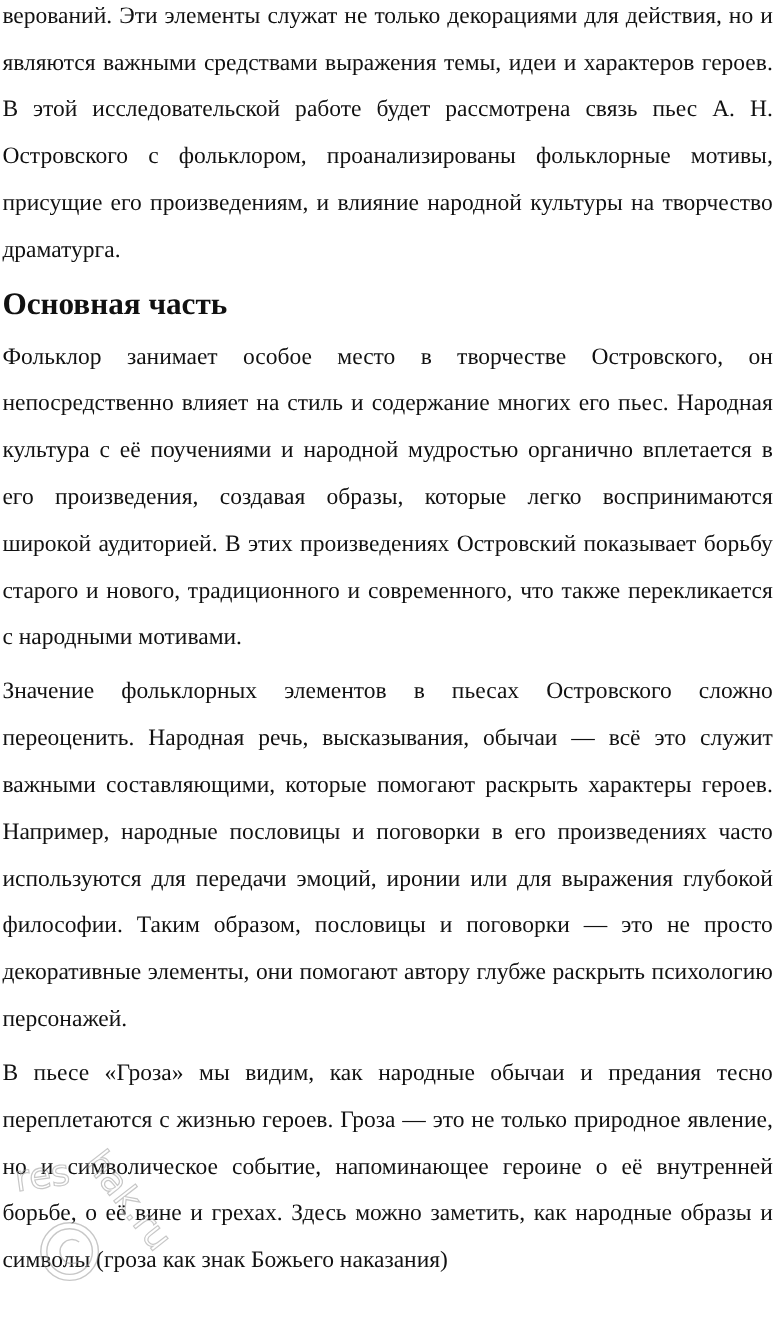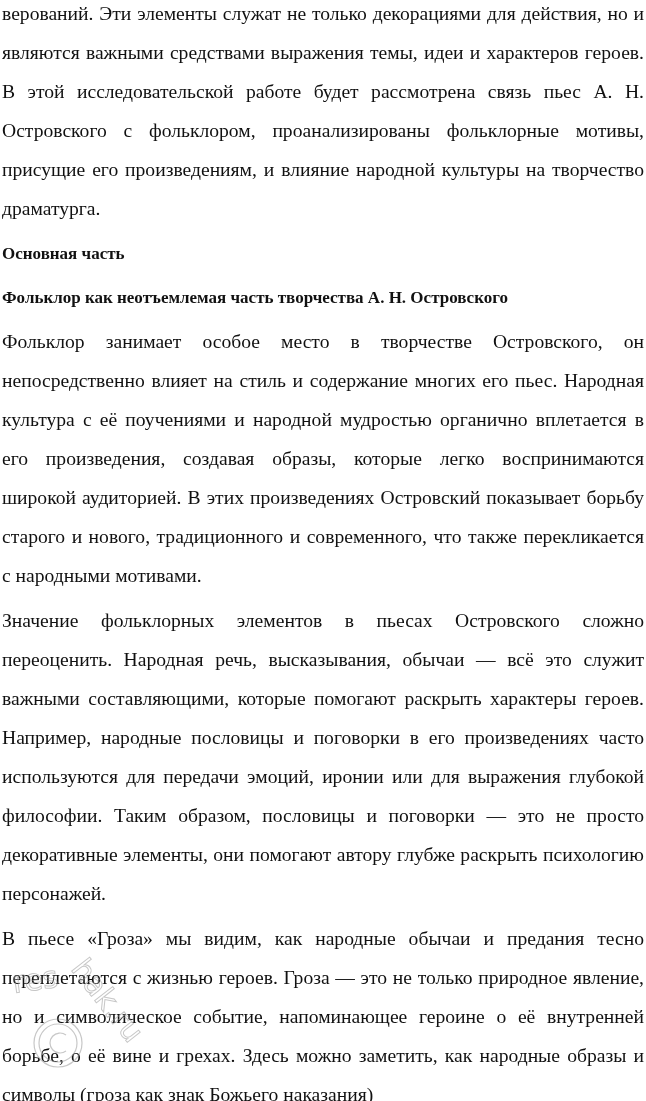--- a/index.html
+++ b/index.html
@@ -21,21 +21,21 @@
     top: -6px;
     width: 642px;
   }
   .para {
     font-size: 19.6px;
     line-height: 39px;
     text-align: justify;
     margin: 0 0 6px 0;
   }
   .heading {
-    font-size: 17px;
+    font-size: 26px;
     font-weight: bold;
     line-height: 39px;
     margin: 0 0 5px 0;
     text-align: left;
   }
   .watermark {
     position: absolute;
     left: 6px;
     top: 955px;
     width: 170px;
@@ -55,21 +55,20 @@
     stroke: #9a9a9a;
     stroke-width: 1.2;
   }
 </style>
 </head>
 <body>
 
 <div class="doc">
   <p class="para">верований. Эти элементы служат не только декорациями для действия, но и являются важными средствами выражения темы, идеи и характеров героев. В этой исследовательской работе будет рассмотрена связь пьес А. Н. Островского с фольклором, проанализированы фольклорные мотивы, присущие его произведениям, и влияние народной культуры на творчество драматурга.</p>
   <h2 class="heading">Основная часть</h2>
-  <h3 class="heading">Фольклор как неотъемлемая часть творчества А. Н. Островского</h3>
   <p class="para">Фольклор занимает особое место в творчестве Островского, он непосредственно влияет на стиль и содержание многих его пьес. Народная культура с её поучениями и народной мудростью органично вплетается в его произведения, создавая образы, которые легко воспринимаются широкой аудиторией. В этих произведениях Островский показывает борьбу старого и нового, традиционного и современного, что также перекликается с народными мотивами.</p>
   <p class="para">Значение фольклорных элементов в пьесах Островского сложно переоценить. Народная речь, высказывания, обычаи — всё это служит важными составляющими, которые помогают раскрыть характеры героев. Например, народные пословицы и поговорки в его произведениях часто используются для передачи эмоций, иронии или для выражения глубокой философии. Таким образом, пословицы и поговорки — это не просто декоративные элементы, они помогают автору глубже раскрыть психологию персонажей.</p>
   <p class="para">В пьесе «Гроза» мы видим, как народные обычаи и предания тесно переплетаются с жизнью героев. Гроза — это не только природное явление, но и символическое событие, напоминающее героине о её внутренней борьбе, о её вине и грехах. Здесь можно заметить, как народные образы и символы (гроза как знак Божьего наказания)</p>
 </div>
 
 <div class="watermark">
   <svg width="170" height="150" viewBox="0 0 170 150">
     <text class="wm-text" x="0" y="0" transform="translate(8,38) rotate(-8)">res</text>
     <text class="wm-text" transform="translate(64,14) rotate(52)">hak.ru</text>
     <circle class="wm-copy" cx="52" cy="88" r="24"></circle>

